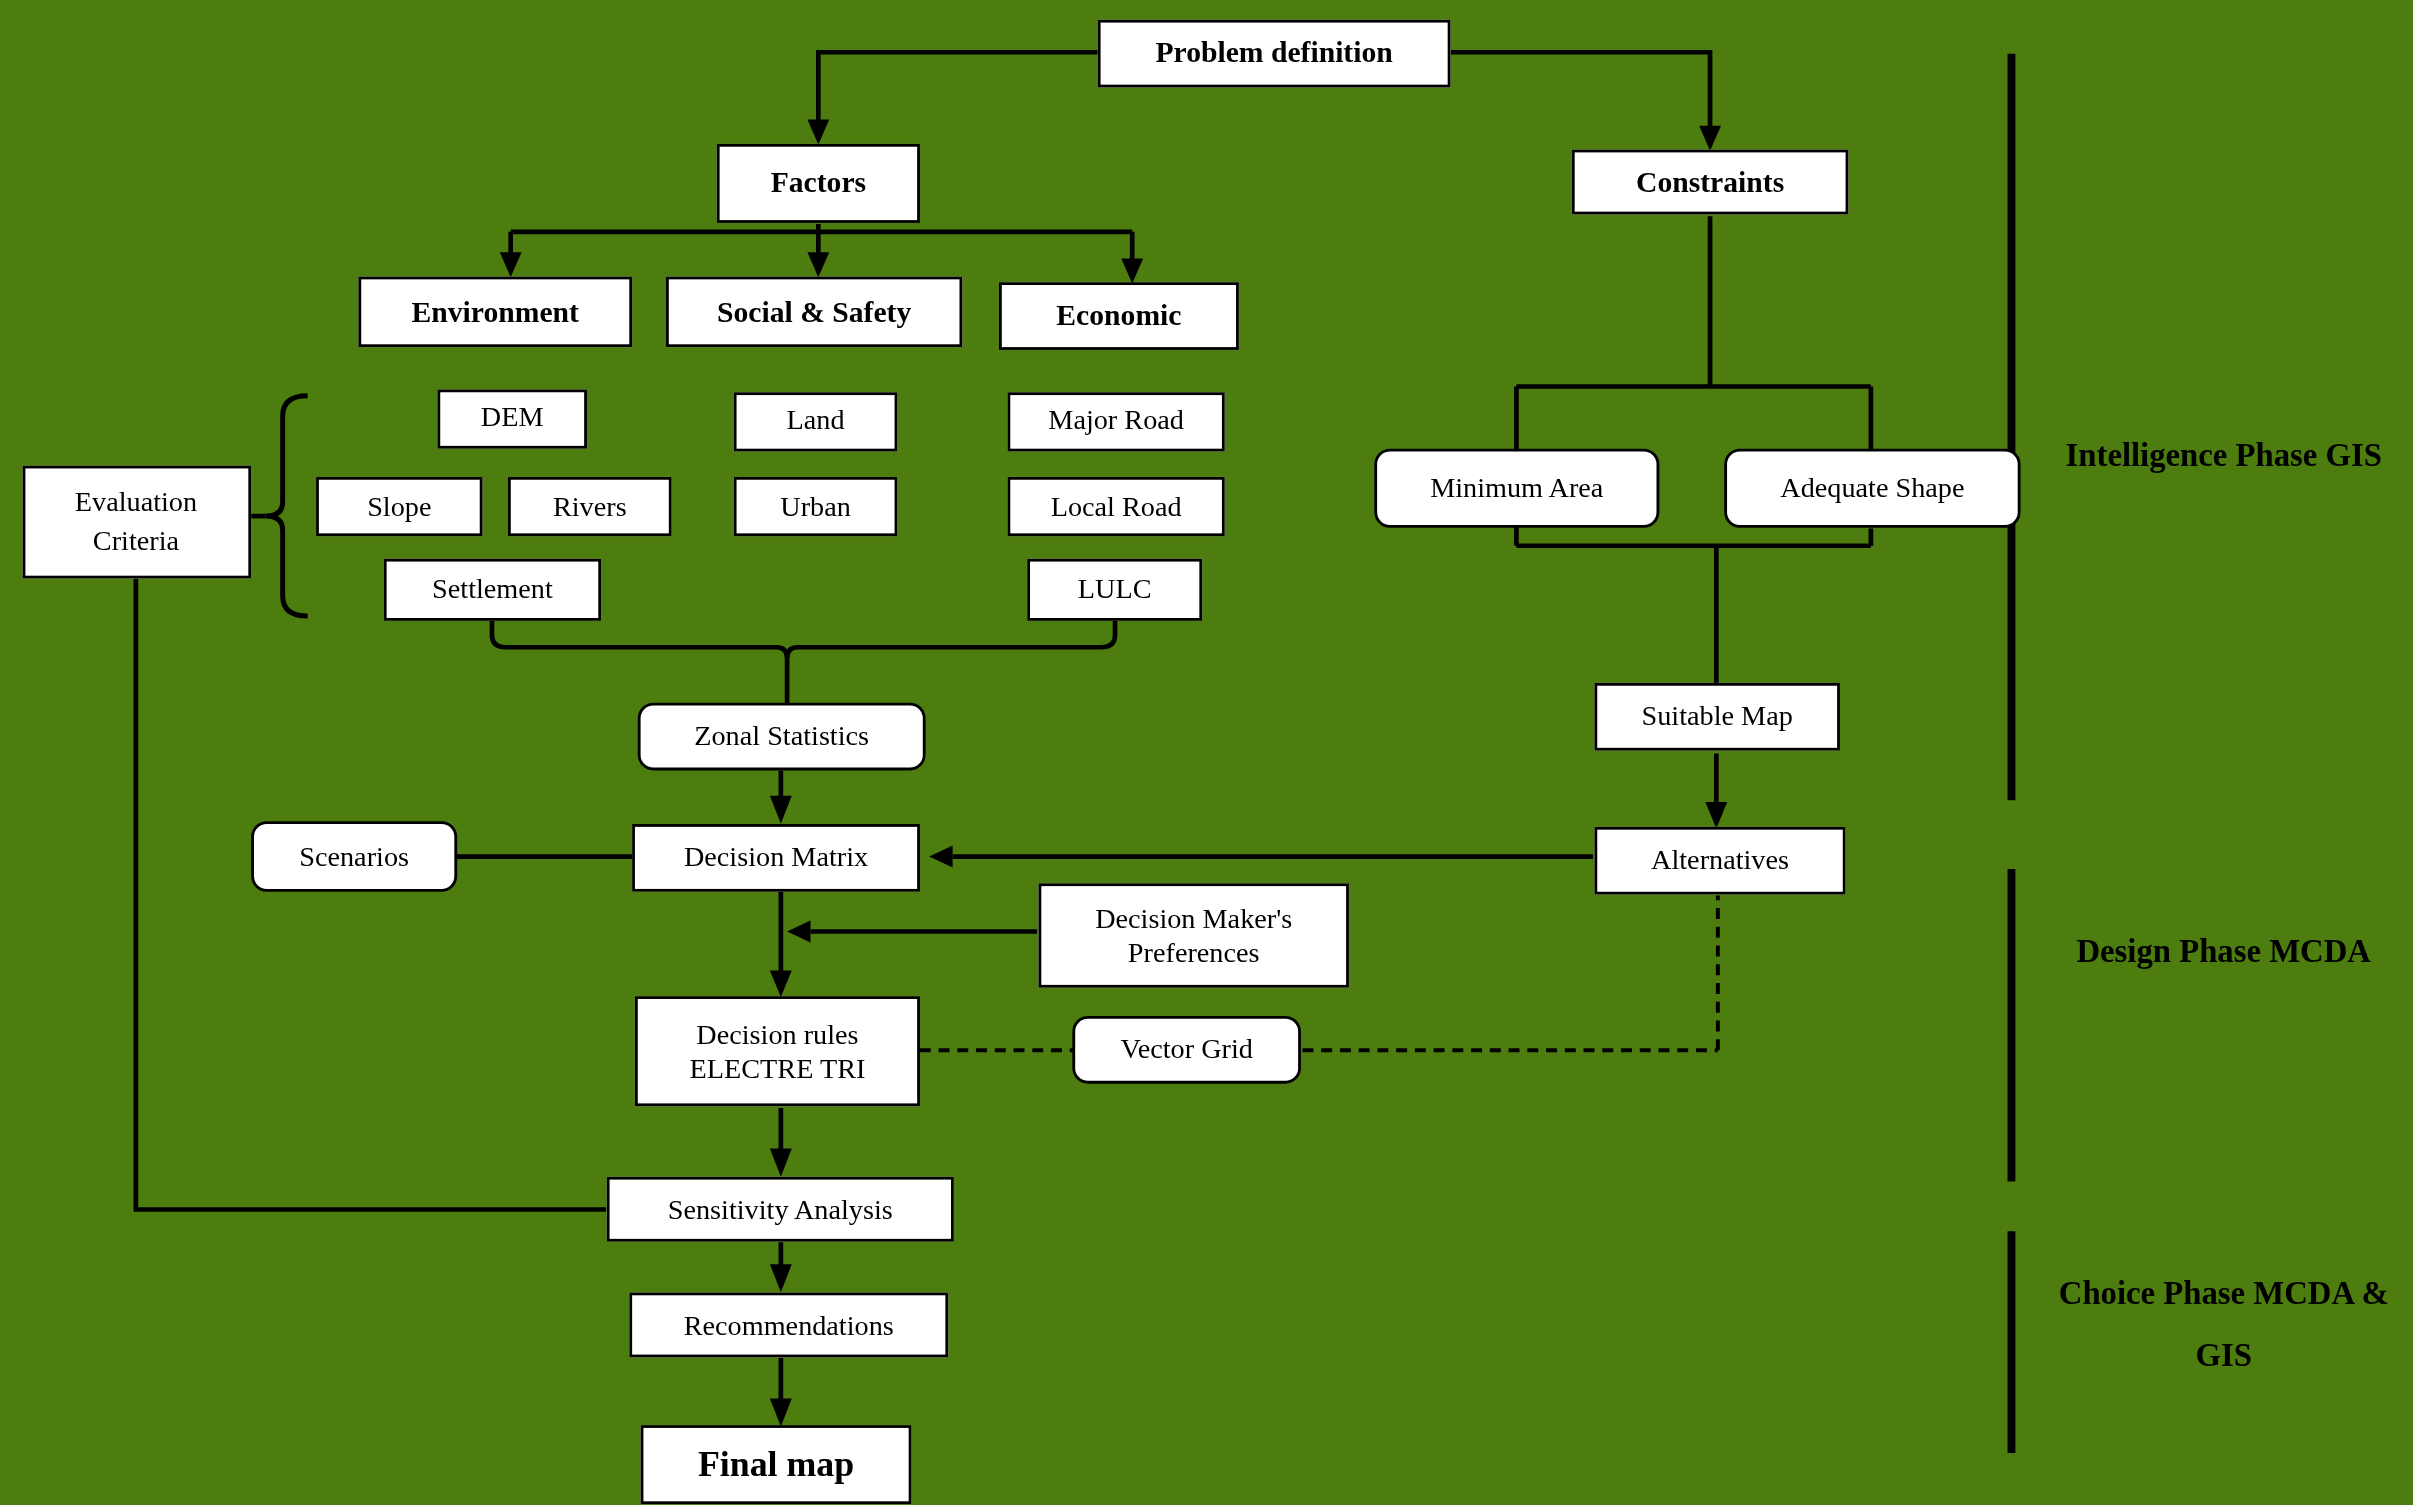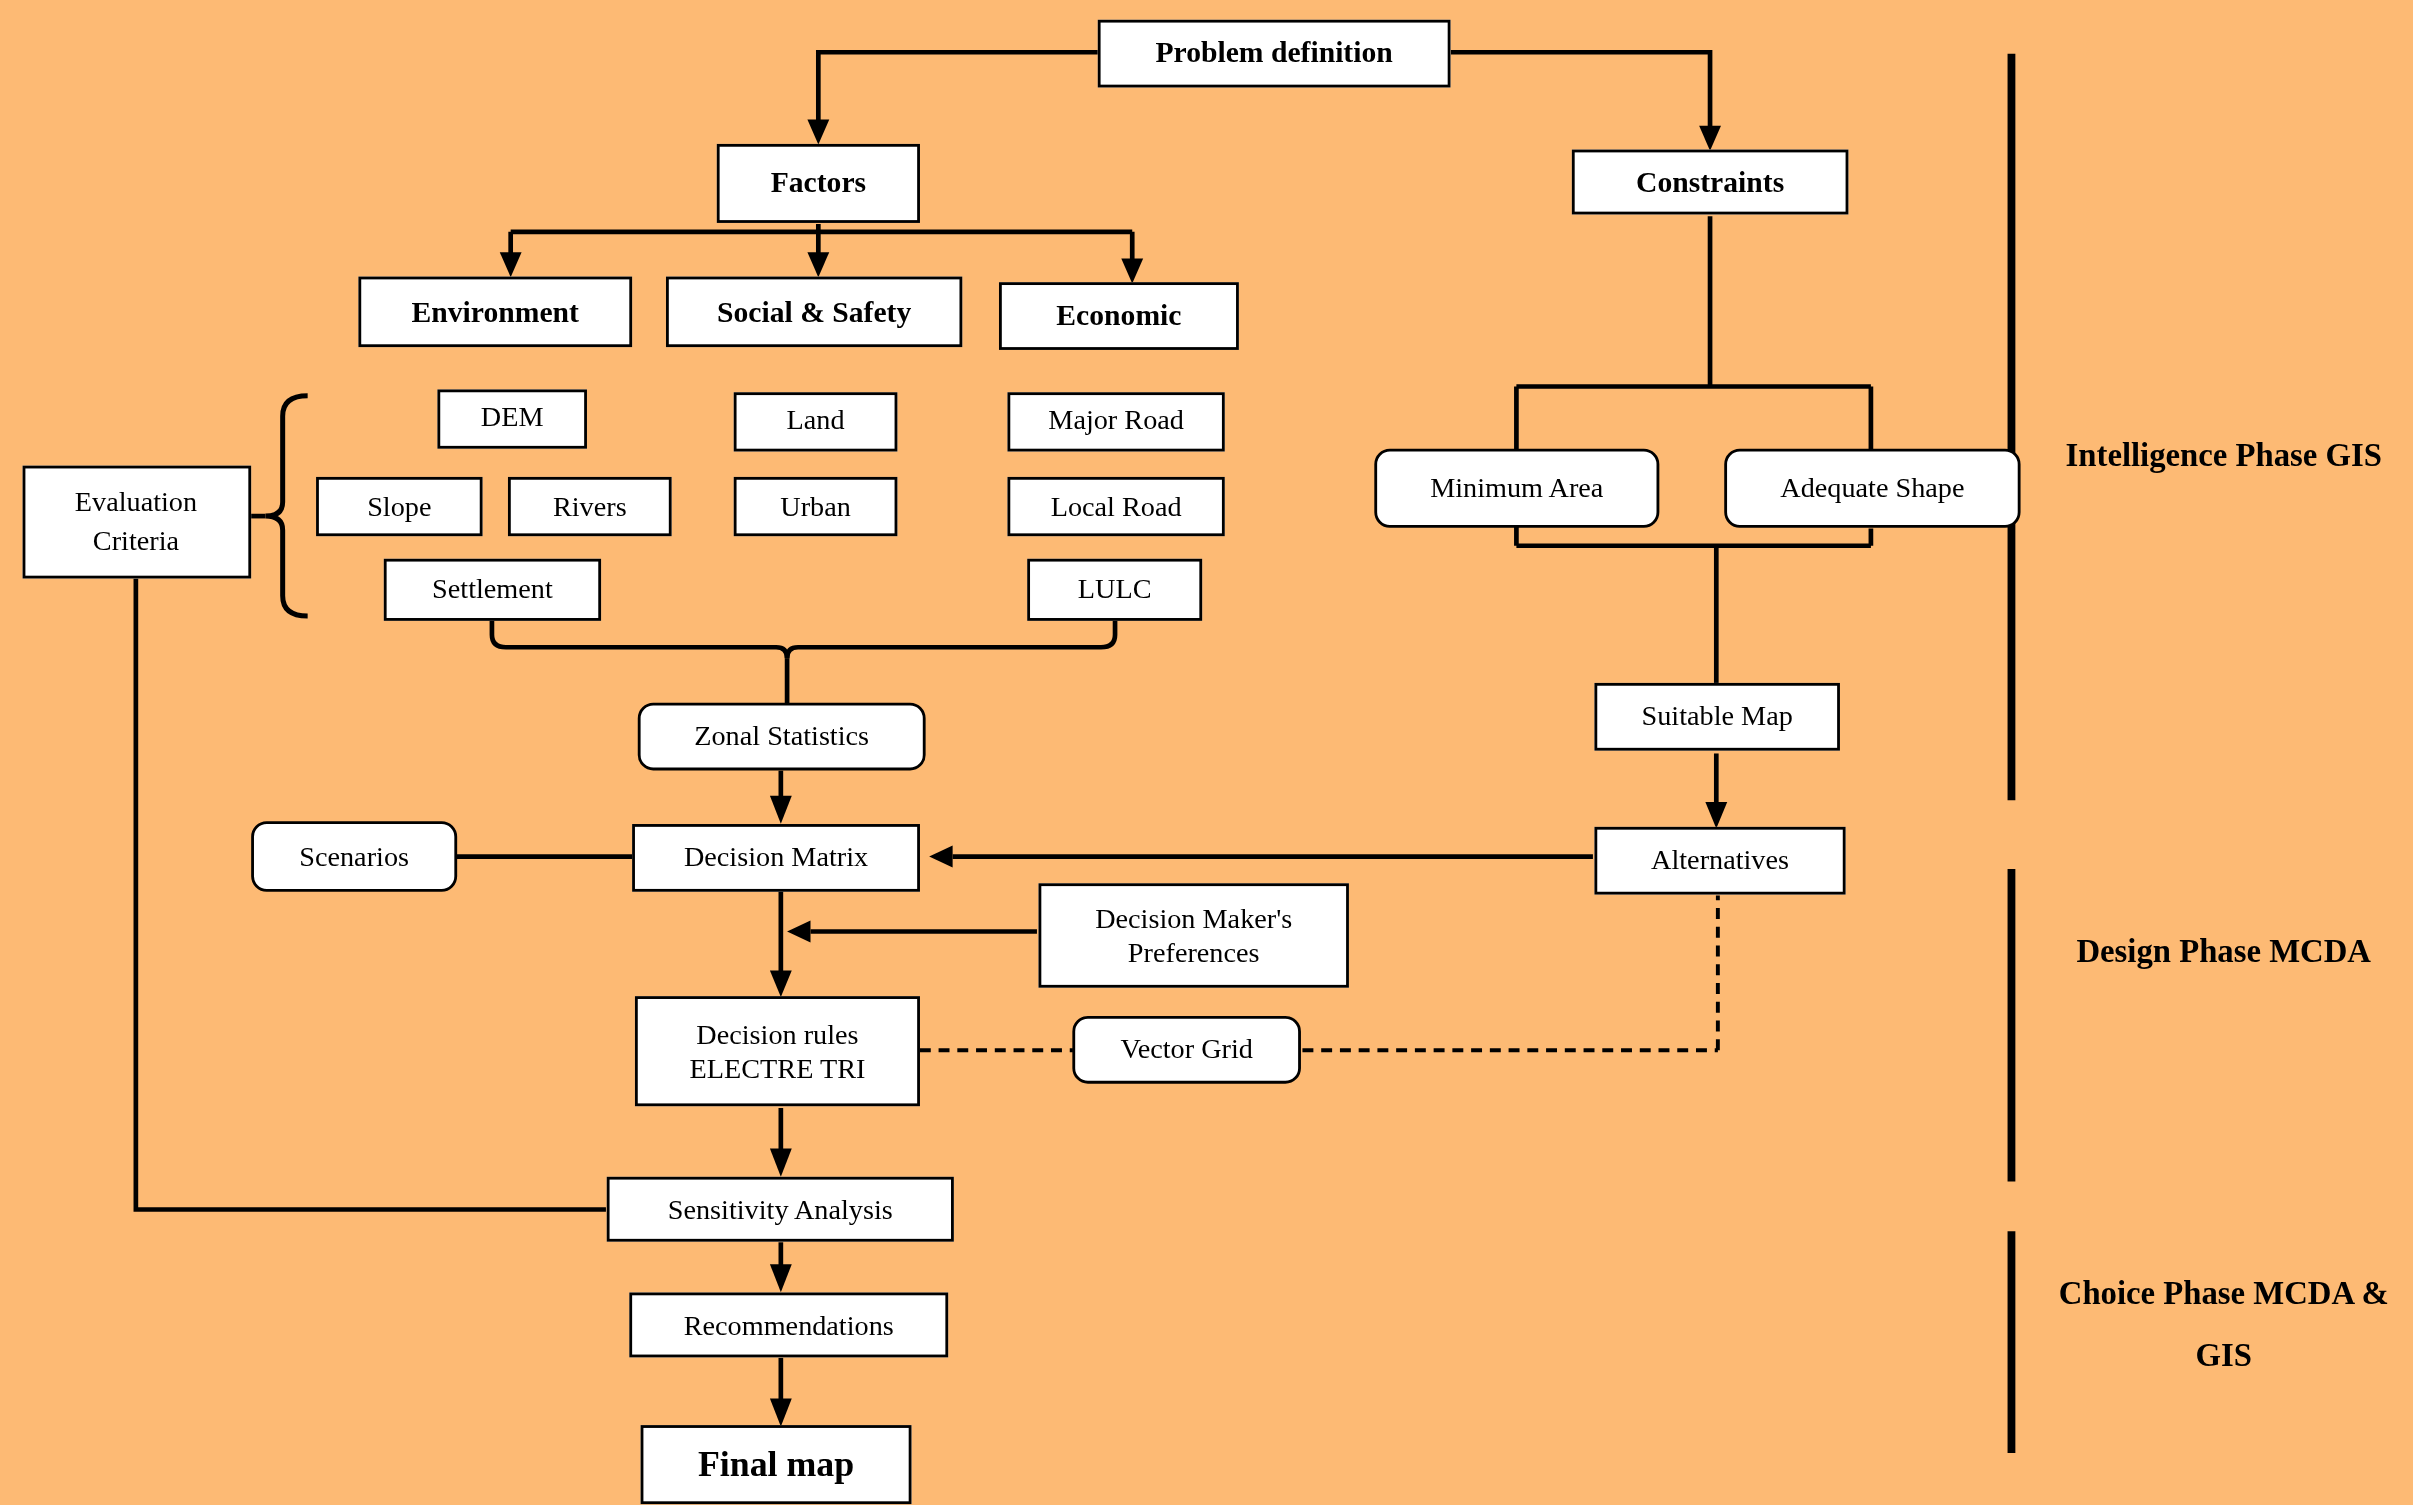--- a/index.html
+++ b/index.html
@@ -1,17 +1,17 @@
 <!DOCTYPE html>
 <html style="font-size:8.9px"><head>
 <meta charset="utf-8">
 <style>
   html,body{margin:0;padding:0;background:#ffffff;}
   body{width:2413px;height:1506px;overflow:hidden;}
-  .viewport{width:2413px;height:1506px;position:relative;overflow:hidden;background:#fdba74;}
+  .viewport{width:2413px;height:1506px;position:relative;overflow:hidden;background:#4d7c0f;}
   .canvas{
     position:absolute;left:0;top:0;width:855px;height:534px;
     transform:scale(2.822);transform-origin:top left;
     font-family:"Liberation Serif","DejaVu Serif",serif;color:#000;
   }
   svg.wires{position:absolute;left:0;top:0;width:855px;height:534px;z-index:0;}
   .node{
     position:absolute;box-sizing:border-box;border:1.7px solid #000;background:#fff;
     display:flex;flex-direction:column;align-items:center;justify-content:center;
     text-align:center;font-size:10px;line-height:12px;z-index:1;

